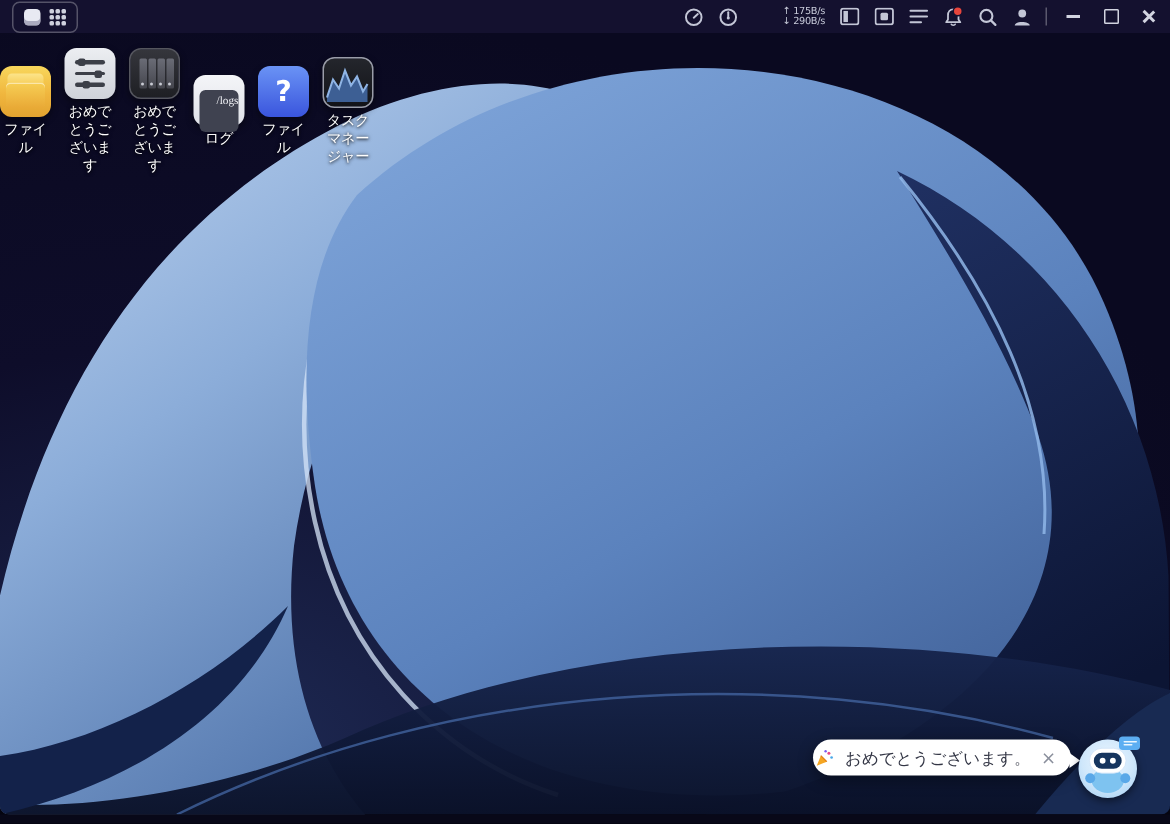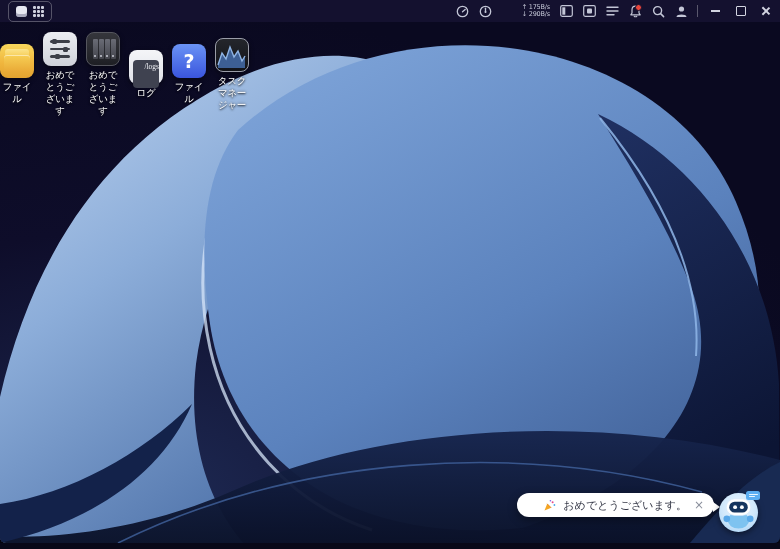--- a/index.html
+++ b/index.html
@@ -59,21 +59,21 @@
   .t-logs{background:linear-gradient(180deg,#f4f5f8,#dfe1e8);}
   .t-logs .badge{position:absolute;left:4px;top:10px;width:26px;height:28px;border-radius:4px;background:#3f4250;color:#f2f3f7;font-family:Liberation Serif, serif;font-size:7.5px;line-height:14px;text-align:right;}
 
   .t-support{background:linear-gradient(180deg,#6a93f5,#3a55dd);color:#fff;font-size:19px;font-weight:bold;display:flex;align-items:center;justify-content:center;}
 
   .t-search{background:linear-gradient(180deg,#3f93ea,#1b5fc8);display:flex;align-items:center;justify-content:center;}
 
   .t-task{background:linear-gradient(180deg,#24262c,#121318);border:1.5px solid #9a9da8;box-sizing:border-box;overflow:hidden;}
 
   
-  .toast{position:absolute;right:66px;bottom:26px;height:24px;background:#fff;border-radius:13px;display:flex;align-items:center;gap:7px;padding:0 10px 0 26px;box-shadow:0 3px 10px rgba(0,0,0,.4);z-index:20;}
+  .toast{position:absolute;right:66px;bottom:26px;height:24px;background:#fff;border-radius:13px;display:flex;align-items:center;gap:7px;padding:0 10px 0 1px;box-shadow:0 3px 10px rgba(0,0,0,.4);z-index:20;}
   .toast:after{content:"";position:absolute;right:-6px;top:9px;width:0;height:0;border-top:5px solid transparent;border-bottom:5px solid transparent;border-left:7px solid #fff;}
   .toast-text{font-size:11px;color:#333645;white-space:nowrap;}
   .toast-close{font-size:12px;color:#8a8f9c;line-height:1;cursor:pointer;}
   .mascot{position:absolute;right:20px;bottom:11px;width:41px;height:41px;z-index:21;}
   .mascot .ring{position:absolute;left:0;top:2px;width:39px;height:39px;border-radius:50%;background:radial-gradient(circle at 50% 38%,#eef7ff 0%,#cfe7fb 55%,#9fcdf2 100%);box-shadow:0 2px 6px rgba(0,0,0,.5);}
   .mascot .chatbadge{position:absolute;right:0;top:0;width:14px;height:9px;border-radius:2.5px;background:#5caef2;}
   .mascot .chatbadge i{position:absolute;left:2.5px;height:1.2px;background:#eaf6ff;border-radius:1px;}
 </style>
 </head>
 <body>

